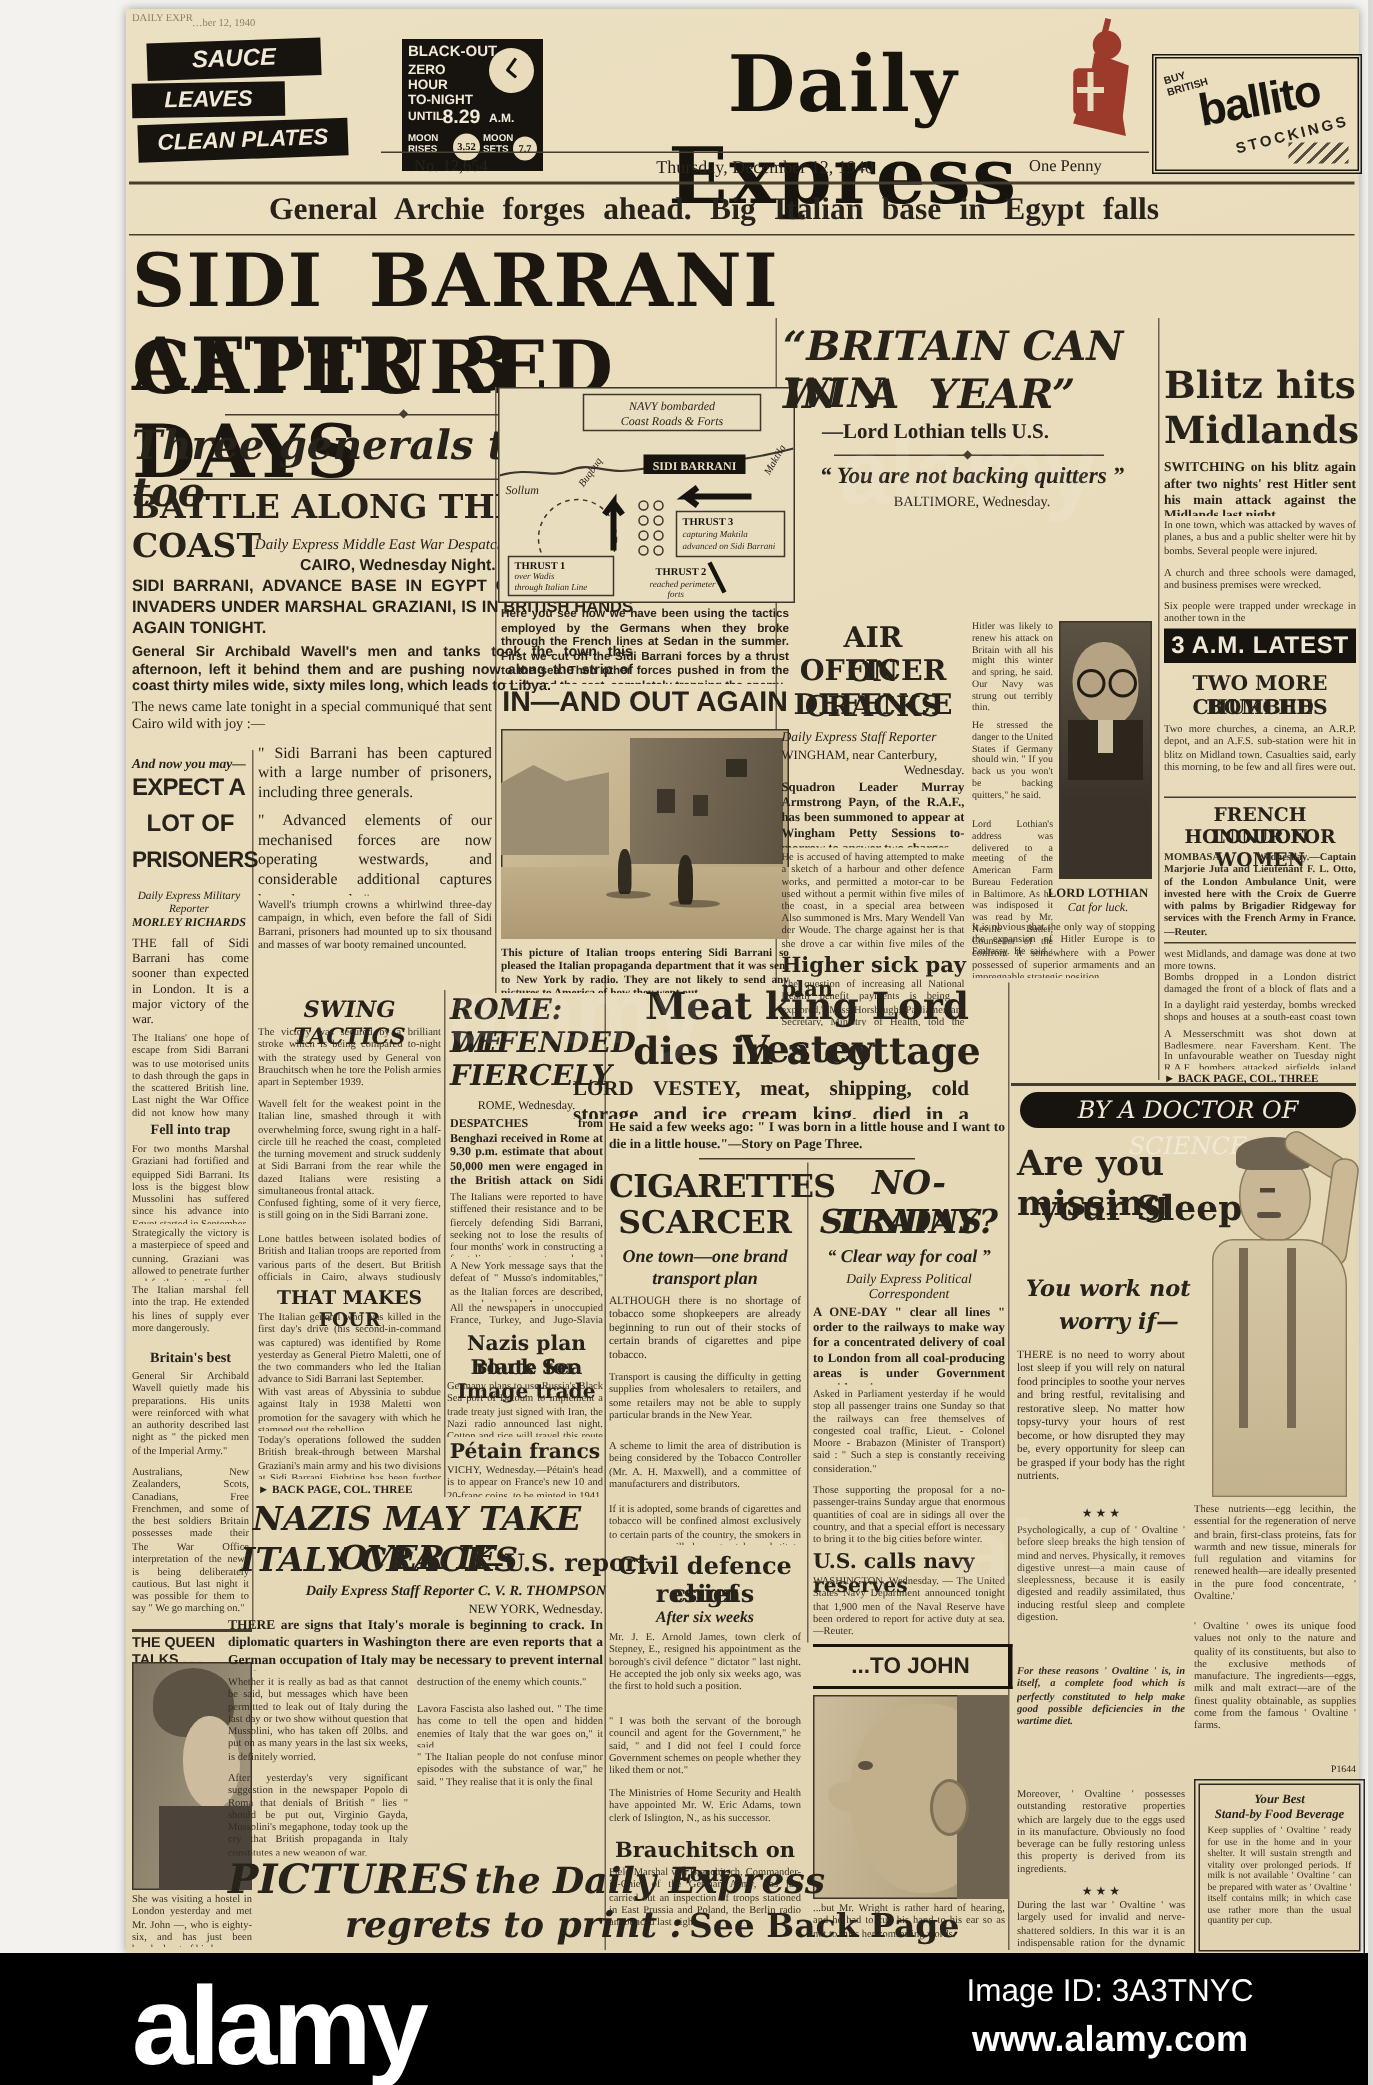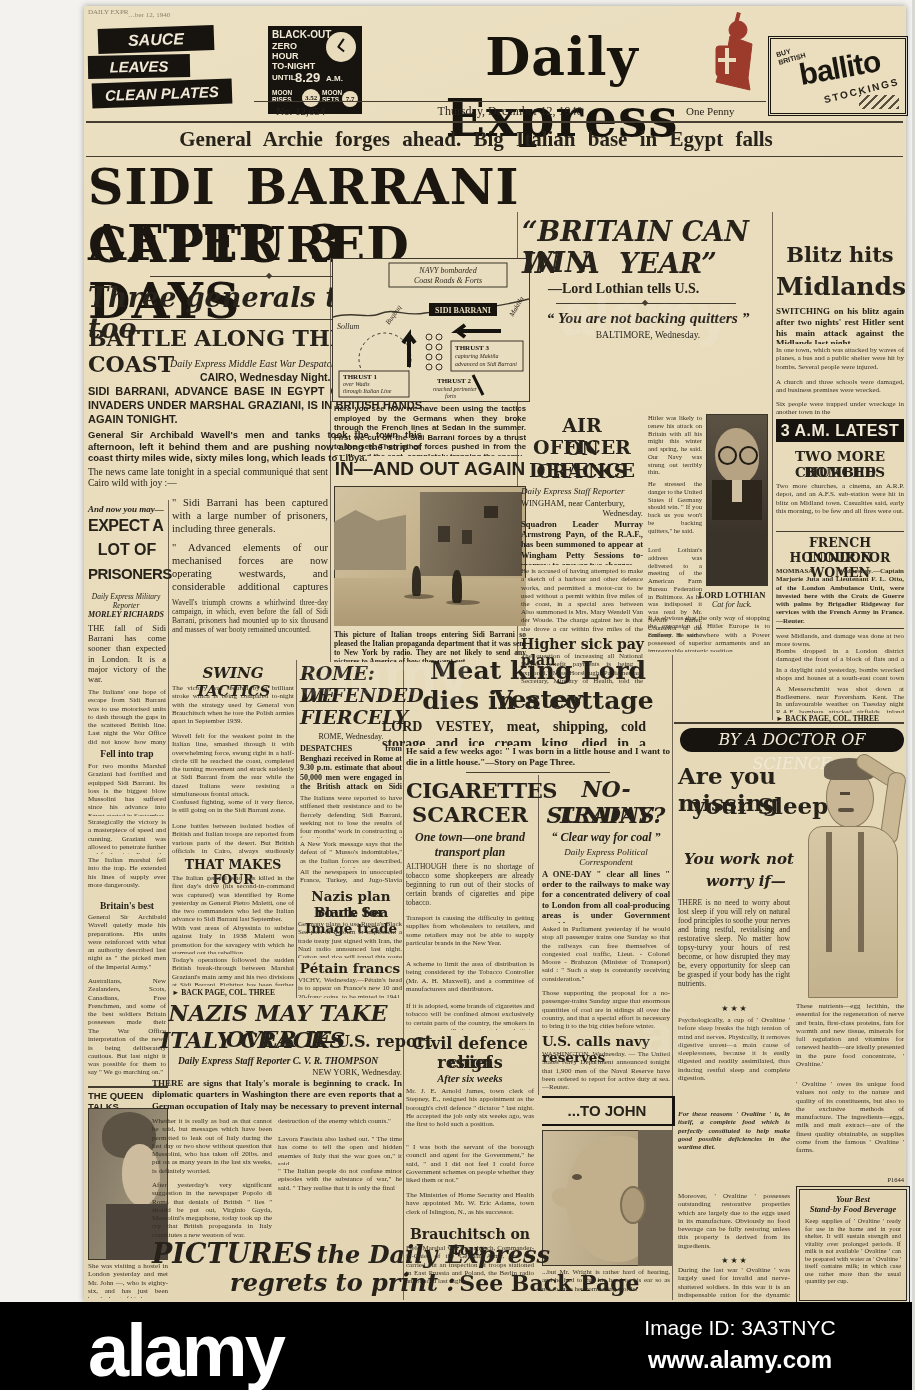--- a/index.html
+++ b/index.html
@@ -244,21 +244,21 @@
     <div class="a" style="left:9px;top:14px;width:44px;height:56px;background:#b6a384;border-radius:48% 52% 46% 54%;"></div>
     <div class="a" style="left:12px;top:32px;width:15px;height:15px;border:2px solid #211c14;border-radius:50%;"></div>
     <div class="a" style="left:33px;top:32px;width:15px;height:15px;border:2px solid #211c14;border-radius:50%;"></div>
     <div class="a" style="left:6px;top:66px;width:50px;height:40px;background:#2c261d;"></div>
     <div class="a" style="left:26px;top:66px;width:10px;height:22px;background:#cfc0a2;"></div>
   </div>
   <div class="a b c" style="left:690px;top:590px;width:84px;font-size:8.5px;">LORD LOTHIAN</div>
   <div class="a i c" style="left:690px;top:600px;width:84px;font-size:8px;">Cat for luck.</div>
   <div class="a tiny" style="left:648px;top:614px;width:122px;height:38px;font-size:7px;">It is obvious that the only way of stopping the expansion of Hitler Europe is to confront it somewhere with a Power possessed of superior armaments and an impregnable strategic position.</div>
 
-  <div class="a b c" style="left:776px;top:242px;width:128px;font-size:21px;font-family:'DejaVu Serif',serif;">Blitz hits</div>
+  <div class="a b c" style="left:776px;top:242px;width:128px;font-size:25px;font-family:'DejaVu Serif',serif;">Blitz hits</div>
   <div class="a b c" style="left:776px;top:272px;width:128px;font-size:25px;font-family:'DejaVu Serif',serif;">Midlands</div>
   <div class="a b j ovf" style="left:776px;top:306px;width:128px;height:38px;font-size:9px;line-height:1.2;">SWITCHING on his blitz again after two nights' rest Hitler sent his main attack against the Midlands last night.</div>
   <div class="a tiny" style="left:776px;top:346px;width:128px;height:30px;">In one town, which was attacked by waves of planes, a bus and a public shelter were hit by bombs. Several people were injured.</div>
   <div class="a tiny" style="left:776px;top:378px;width:128px;height:20px;">A church and three schools were damaged, and business premises were wrecked.</div>
   <div class="a tiny" style="left:776px;top:400px;width:128px;height:16px;">Six people were trapped under wreckage in another town in the</div>
   <div class="a blackbox sans b c" style="left:776px;top:419px;width:128px;height:23px;line-height:23px;font-size:16px;letter-spacing:.5px;">3 A.M. LATEST</div>
   <div class="a b c" style="left:776px;top:448px;width:128px;font-size:13.5px;font-family:'DejaVu Serif',serif;">TWO MORE CHURCHES</div>
   <div class="a b c" style="left:776px;top:464px;width:128px;font-size:13.5px;font-family:'DejaVu Serif',serif;">BOMBED</div>
   <div class="a tiny" style="left:776px;top:482px;width:128px;height:46px;">Two more churches, a cinema, an A.R.P. depot, and an A.F.S. sub-station were hit in blitz on Midland town. Casualties said, early this morning, to be few and all fires were out.</div>
   <div class="a rule" style="left:776px;top:531px;width:128px;height:1px;"></div>
@@ -314,21 +314,21 @@
     <div class="a" style="left:96px;top:0px;width:34px;height:136px;background:#6e6350;"></div>
     <div class="a" style="left:78px;top:56px;width:22px;height:34px;background:#ad9a78;border:2px solid #7d6f56;border-radius:50% 50% 50% 50%;"></div>
     <div class="a" style="left:10px;top:58px;width:26px;height:20px;background:#c2b08c;border-radius:40% 10% 10% 60%;"></div>
     <div class="a" style="left:30px;top:44px;width:10px;height:6px;background:#5c5140;border-radius:50%;"></div>
   </div>
   <div class="a tiny" style="left:542px;top:1268px;width:128px;height:30px;">...but Mr. Wright is rather hard of hearing, and he had to cup his hand to his ear so as not to miss her comforting words.</div>
 
   <div class="a b i c" style="left:152px;top:1000px;width:252px;font-size:22px;font-family:'DejaVu Serif',serif;">NAZIS MAY TAKE OVER IF</div>
   <div class="a b i" style="left:160px;top:1027px;font-size:22px;font-family:'DejaVu Serif',serif;">ITALY CRACKS</div>
   <div class="a b" style="left:320px;top:1032px;font-size:16px;font-family:'DejaVu Serif',serif;">—U.S. report</div>
-  <div class="a b i c" style="left:152px;top:1056px;width:252px;font-size:9.5px;">Daily Express Staff Reporter C. V. R. THOMPSON</div>
+  <div class="a b i c" style="left:152px;top:1056px;width:252px;font-size:9.5px;text-align:right;">Daily Express Staff Reporter C. V. R. THOMPSON</div>
   <div class="a r" style="left:152px;top:1067px;width:250px;font-size:8.5px;">NEW YORK, Wednesday.</div>
   <div class="a b j ovf" style="left:152px;top:1078px;width:250px;height:36px;font-size:9px;line-height:1.25;">THERE are signs that Italy's morale is beginning to crack.  In diplomatic quarters in Washington there are even reports that a German occupation of Italy may be necessary to prevent internal revolt.</div>
   <div class="a tiny" style="left:152px;top:1117px;width:120px;height:62px;">Whether it is really as bad as that cannot be said, but messages which have been permitted to leak out of Italy during the last day or two show without question that Mussolini, who has taken off 20lbs. and put on as many years in the last six weeks, is definitely worried.</div>
   <div class="a tiny" style="left:152px;top:1181px;width:120px;height:56px;">After yesterday's very significant suggestion in the newspaper Popolo di Roma that denials of British " lies " should be put out, Virginio Gayda, Mussolini's megaphone, today took up the cry that British propaganda in Italy constitutes a new weapon of war.</div>
   <div class="a tiny" style="left:278px;top:1117px;width:124px;height:16px;">destruction of the enemy which counts."</div>
   <div class="a tiny" style="left:278px;top:1135px;width:124px;height:30px;">Lavora Fascista also lashed out. " The time has come to tell the open and hidden enemies of Italy that the war goes on," it said.</div>
   <div class="a tiny" style="left:278px;top:1167px;width:124px;height:28px;">" The Italian people do not confuse minor episodes with the substance of war," he said. " They realise that it is only the final</div>
 
   <div class="a" style="left:152px;top:1238px;width:500px;">
     <span class="b i" style="font-size:27px;font-family:'DejaVu Serif',serif;">PICTURES</span>

